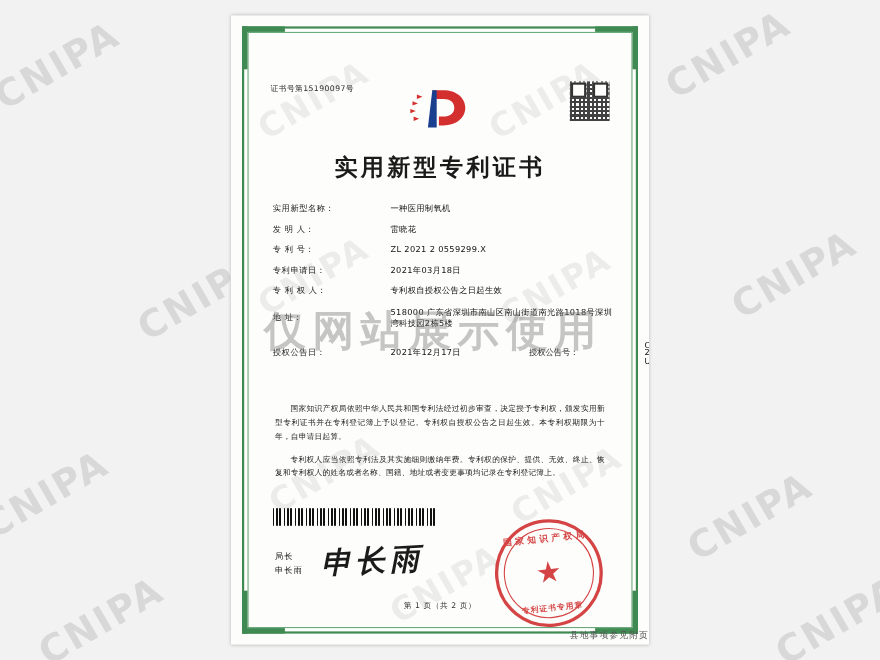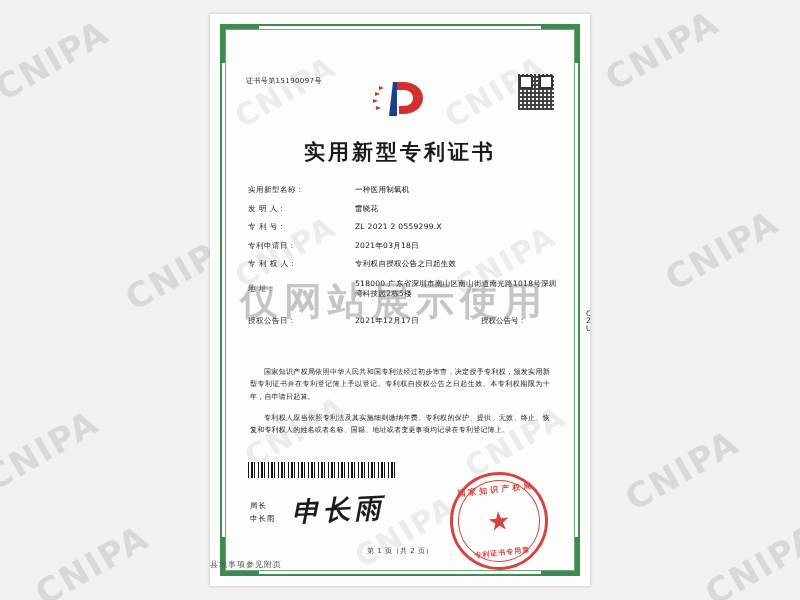--- a/index.html
+++ b/index.html
@@ -276,22 +276,22 @@
     bottom: 30px;
     text-align: center;
     font-size: 7px;
     color: #333;
     letter-spacing: 0.5px;
   }
 
   .doc-footer {
     position: absolute;
     left: 0; right: 0;
-    bottom: 16px;
-    text-align: left;
+    bottom: 3px;
+    text-align: right;
     font-size: 8px;
     color: #555;
     letter-spacing: 1px;
   }
 
   
   .center-watermark {
     position: absolute;
     left: 0; right: 12px;
     top: 276px;

